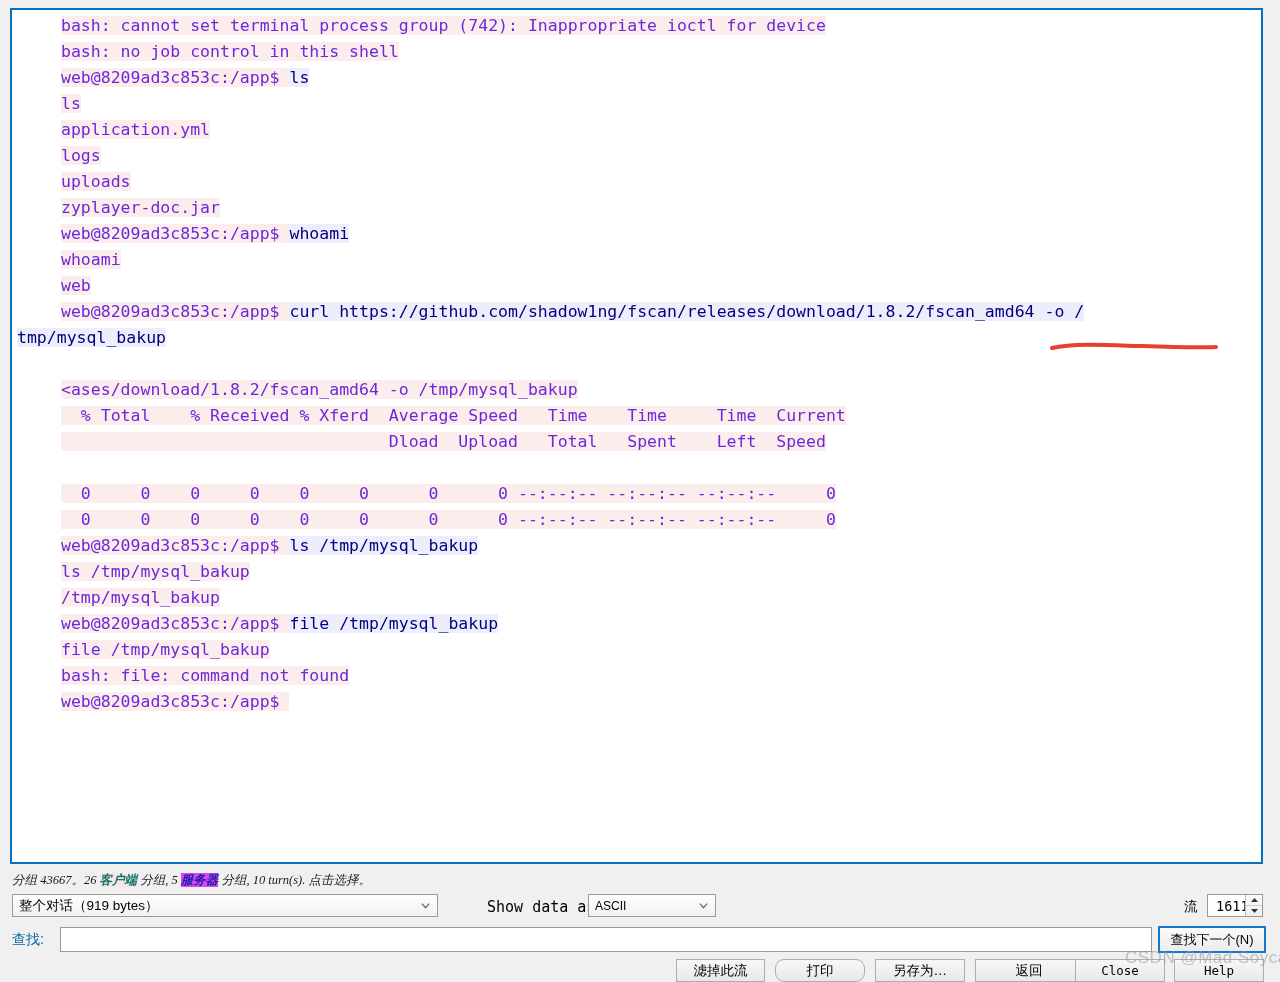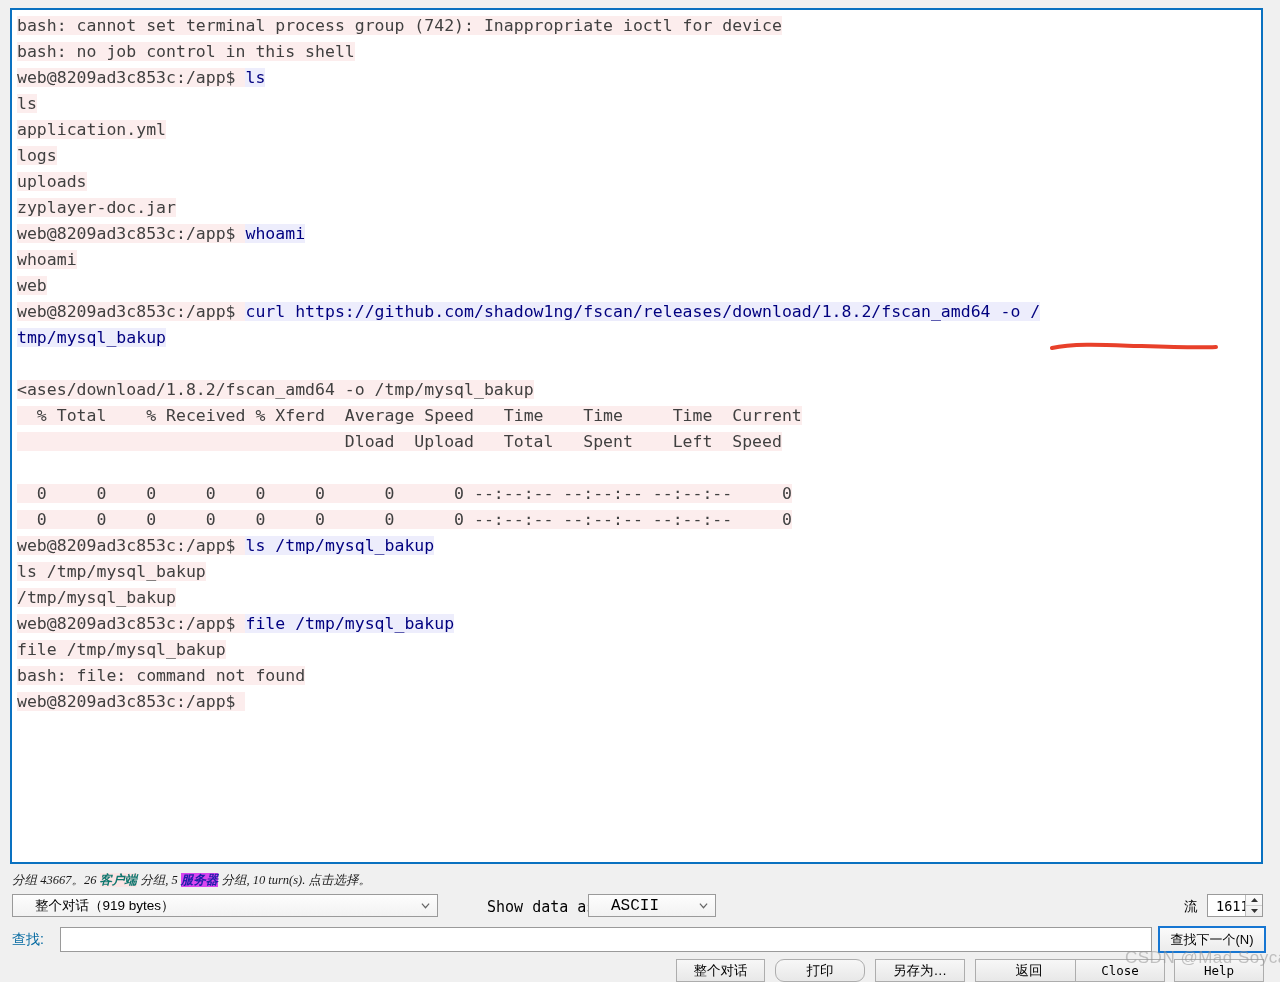--- a/index.html
+++ b/index.html
@@ -29,21 +29,21 @@
     position: absolute;
     left: 5px; top: 3px;
     right: 0;
     font-family: "DejaVu Sans Mono", "Liberation Mono", monospace;
     font-size: 16.5px;
     line-height: 26px;
     white-space: pre;
     letter-spacing: 0px;
   }
   .ln { display: block; height: 26px; white-space: pre; }
-  .srv { color: #404040; background: #fceded; }
+  .srv { color: #6d28d9; background: #fceded; margin-left: 44px; }
   .cli { color: #00007f; background: #ededfc; }
 
   
   #annot-underline {
     position: absolute;
     left: 1050px; top: 340px;
     width: 168px; height: 12px;
     pointer-events: none;
   }
 
@@ -64,21 +64,21 @@
   .combo {
     position: absolute;
     background: linear-gradient(to bottom, #fdfdfd 0%, #f2f2f2 100%);
     border: 1px solid #9a9a9a;
     box-sizing: border-box;
     font-family: "Liberation Sans", sans-serif;
     font-size: 13.5px;
     color: #000;
     display: flex;
     align-items: center;
-    padding-left: 22px;
+    padding-left: 6px;
   }
   .combo .chev {
     position: absolute; right: 7px; top: 50%;
     width: 9px; height: 9px; margin-top: -5px;
   }
   #combo-conversation { left: 12px; top: 894px; width: 426px; height: 23px; }
   #combo-showdata { left: 588px; top: 894px; width: 128px; height: 23px; }
 
   #label-showdata {
     position: absolute;
@@ -200,21 +200,21 @@
 
   <div class="combo" id="combo-conversation">
     <span>整个对话（919 bytes）</span>
     <svg class="chev" viewBox="0 0 10 10">
       <path d="M1,3 L5,7.5 L9,3" stroke="#666" stroke-width="1.3" fill="none"></path>
     </svg>
   </div>
 
   <div id="label-showdata">Show data as</div>
   <div class="combo" id="combo-showdata">
-    <span style="font-family:Liberation Mono, monospace;font-size:16px;">ASCII</span>
+    <span style="font-family:Liberation Sans, sans-serif;font-size:12px;">ASCII</span>
     <svg class="chev" viewBox="0 0 10 10">
       <path d="M1,3 L5,7.5 L9,3" stroke="#666" stroke-width="1.3" fill="none"></path>
     </svg>
   </div>
 
   <div id="label-stream">流</div>
   <div id="spin-stream">
     <span>1611</span>
     <div id="spin-buttons">
       <div>
@@ -227,21 +227,21 @@
           <path d="M4.5,5 L1,1 L8,1 Z" fill="#333"></path>
         </svg>
       </div>
     </div>
   </div>
 
   <div id="label-find">查找:</div>
   <input id="find-input" type="text" value="" style="">
   <div id="btn-find-next">查找下一个(N)</div>
 
-  <div class="btn" id="btn-filter">整个对话</div>
+  <div class="btn" id="btn-filter">滤掉此流</div>
   <div class="btn" id="btn-print">打印</div>
   <div class="btn" id="btn-saveas">另存为…</div>
   <div class="btn" id="btn-back">返回</div>
   <div class="btn mono" id="btn-close">Close</div>
   <div class="btn mono" id="btn-help">Help</div>
 
   <div id="watermark">CSDN @Mad Soycat</div>
 
 </div>
 

